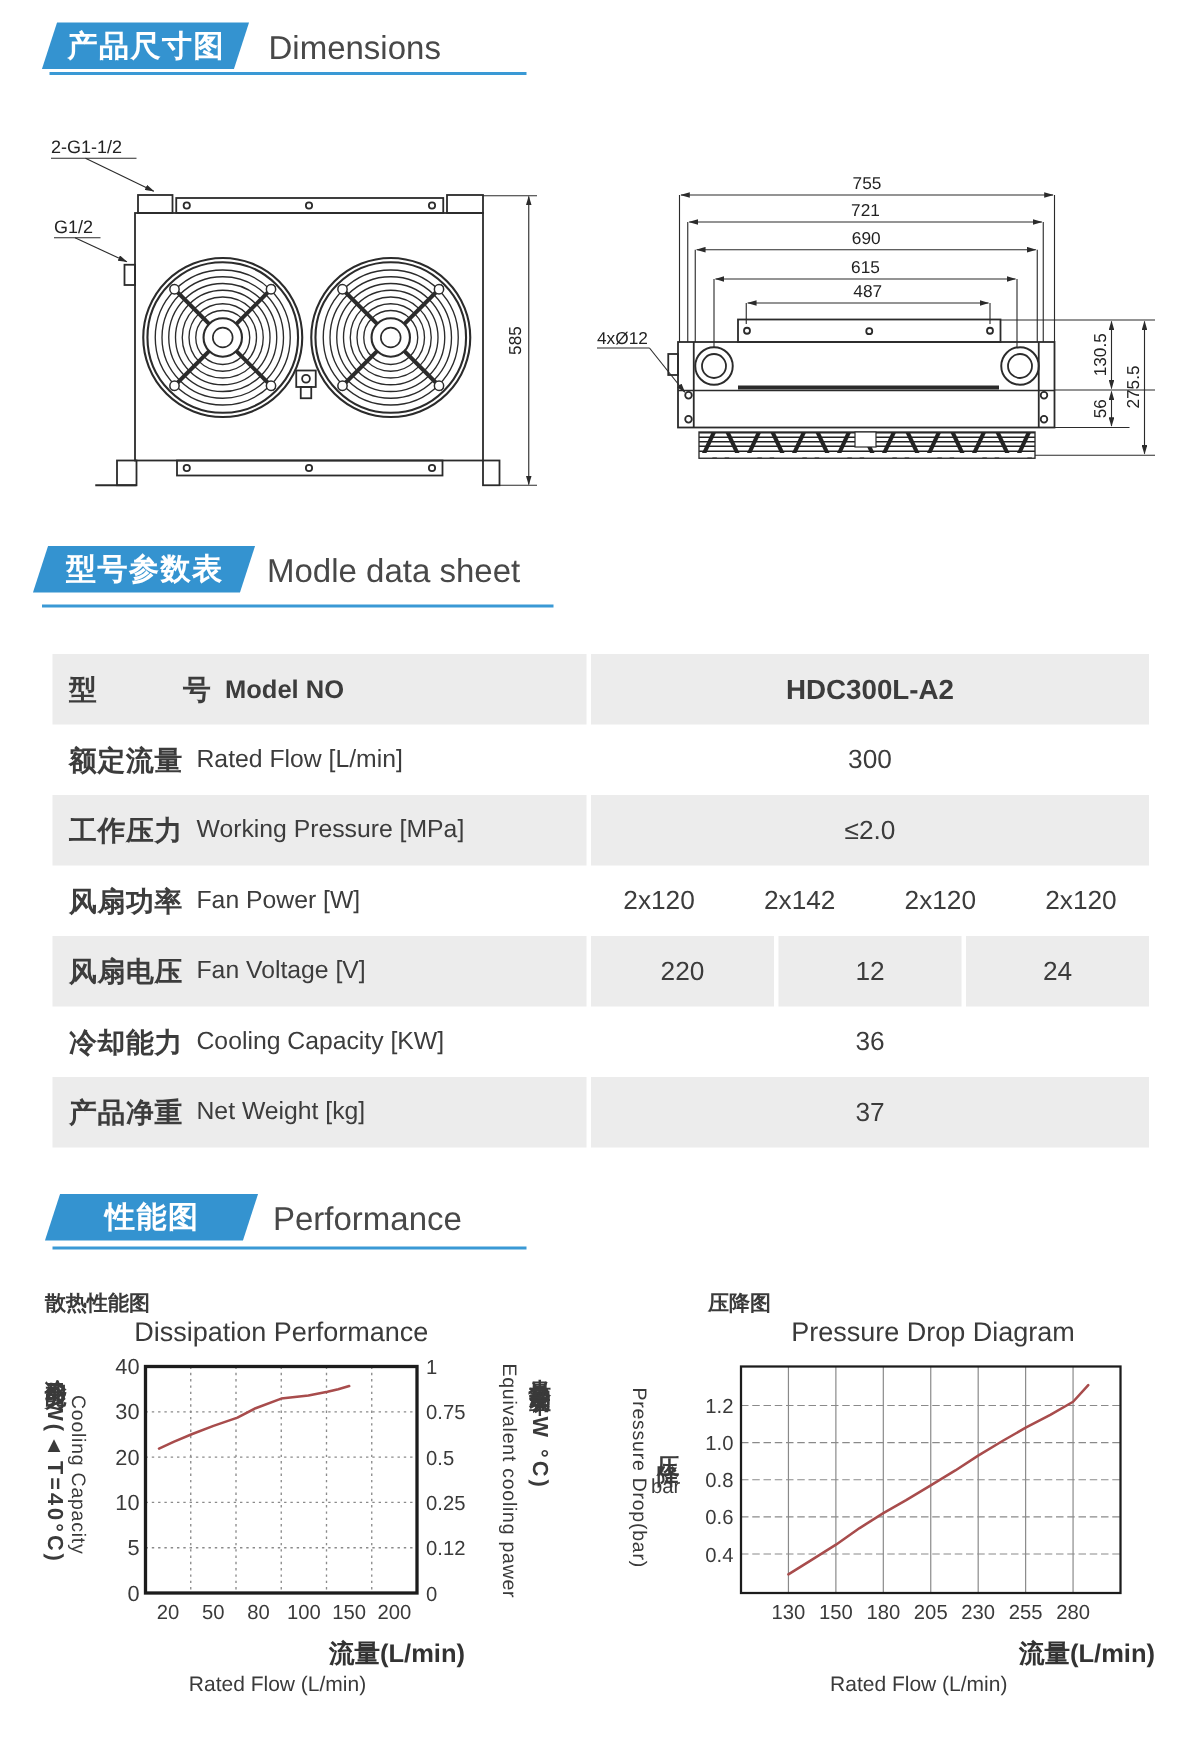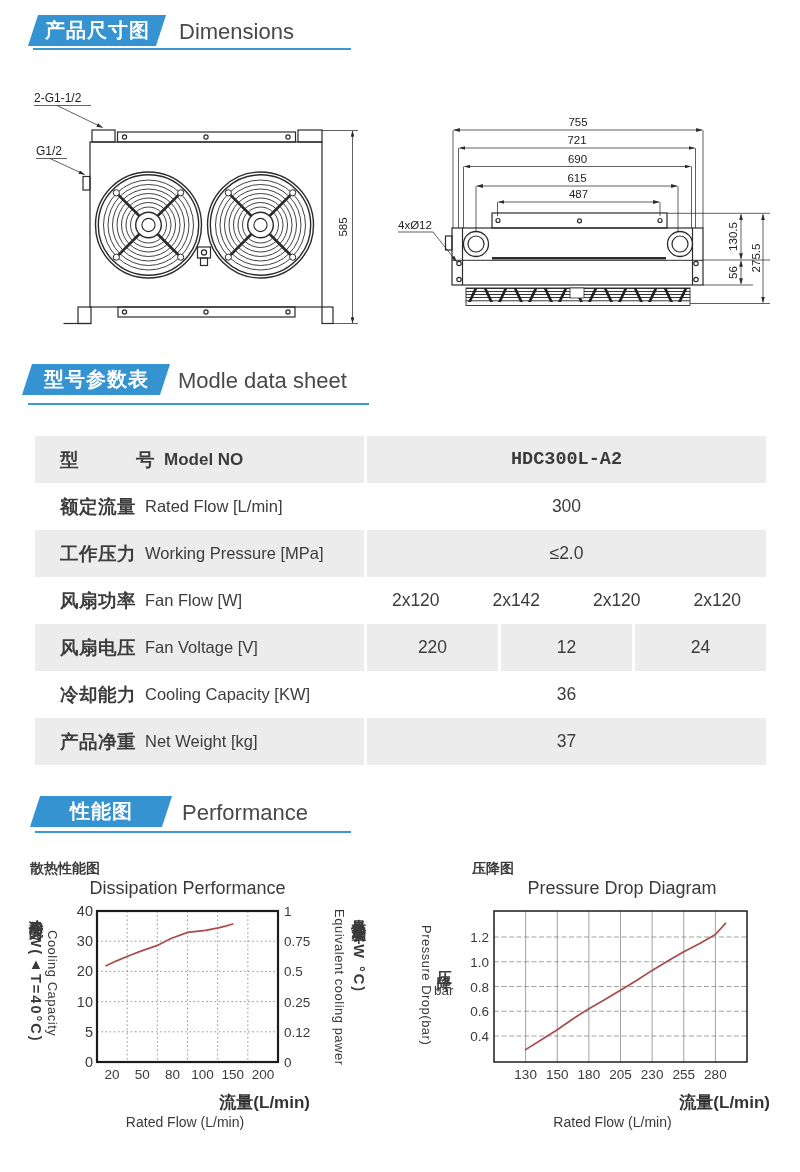--- a/index.html
+++ b/index.html
@@ -9,26 +9,26 @@
   
   .badge{background:#3493d0;transform:skewX(-18deg);display:flex;align-items:center;justify-content:center;}
   .badge span{transform:skewX(18deg);color:#fff;font-weight:bold;font-size:20px;letter-spacing:1px;white-space:nowrap;}
   .sec-title{font-size:22px;color:#484848;font-weight:500;white-space:nowrap;}
   .sec-line{background:#3a99d5;height:2.4px;}
   
   #spec-table{left:35px;top:436px;width:731px;}
   .trow{display:flex;gap:3px;height:47px;}
   .cell{display:flex;align-items:center;}
   .shade .cell{background:#ececec;}
-  .tlabel{width:329px;padding-left:25px;gap:9px;box-sizing:border-box;}
+  .tlabel{width:356px;padding-left:11px;gap:9px;box-sizing:border-box;}
   .tval{flex:1;justify-content:center;font-size:17.5px;color:#3c3c3c;}
   .zh{font-size:18.5px;font-weight:bold;letter-spacing:.5px;white-space:pre;}
   .en{font-size:16.5px;}
   .bold-row .en{font-weight:bold;font-size:17px;}
-  .bold-row .tval{font-weight:bold;font-size:18.5px;font-family:Liberation Mono, monospace;}
+  .bold-row .tval{font-weight:bold;font-size:18.5px;}
   
   .ctitle-zh{font-size:14px;font-weight:bold;text-align:left;color:#3a3a3a;}
   .ctitle-en{font-size:18px;text-align:center;color:#3a3a3a;}
   .xlab-zh{font-size:17px;font-weight:bold;text-align:right;color:#333;}
   .xlab-en{font-size:14px;text-align:center;color:#3a3a3a;}
   .vtext{writing-mode:vertical-rl;text-orientation:mixed;white-space:nowrap;color:#3a3a3a;}
   .vzh{font-size:14.5px;font-weight:600;letter-spacing:2px;}
   .ven{font-size:13px;letter-spacing:.5px;}
   .pdlab{display:flex;flex-direction:column;align-items:center;}
   .pdlab .vtext{font-size:15px;font-weight:600;letter-spacing:5px;}
@@ -228,21 +228,21 @@
     <div class="trow shade">
       <div class="cell tlabel">
         <span class="zh">工作压力</span>
         <span class="en">Working Pressure [MPa]</span>
       </div>
       <div class="cell tval">≤2.0</div>
     </div>
     <div class="trow">
       <div class="cell tlabel">
         <span class="zh">风扇功率</span>
-        <span class="en">Fan Flow [W]</span>
+        <span class="en">Fan Power [W]</span>
       </div>
       <div class="cell tval">2x120</div>
       <div class="cell tval">2x142</div>
       <div class="cell tval">2x120</div>
       <div class="cell tval">2x120</div>
     </div>
     <div class="trow shade">
       <div class="cell tlabel">
         <span class="zh">风扇电压</span>
         <span class="en">Fan Voltage [V]</span>

